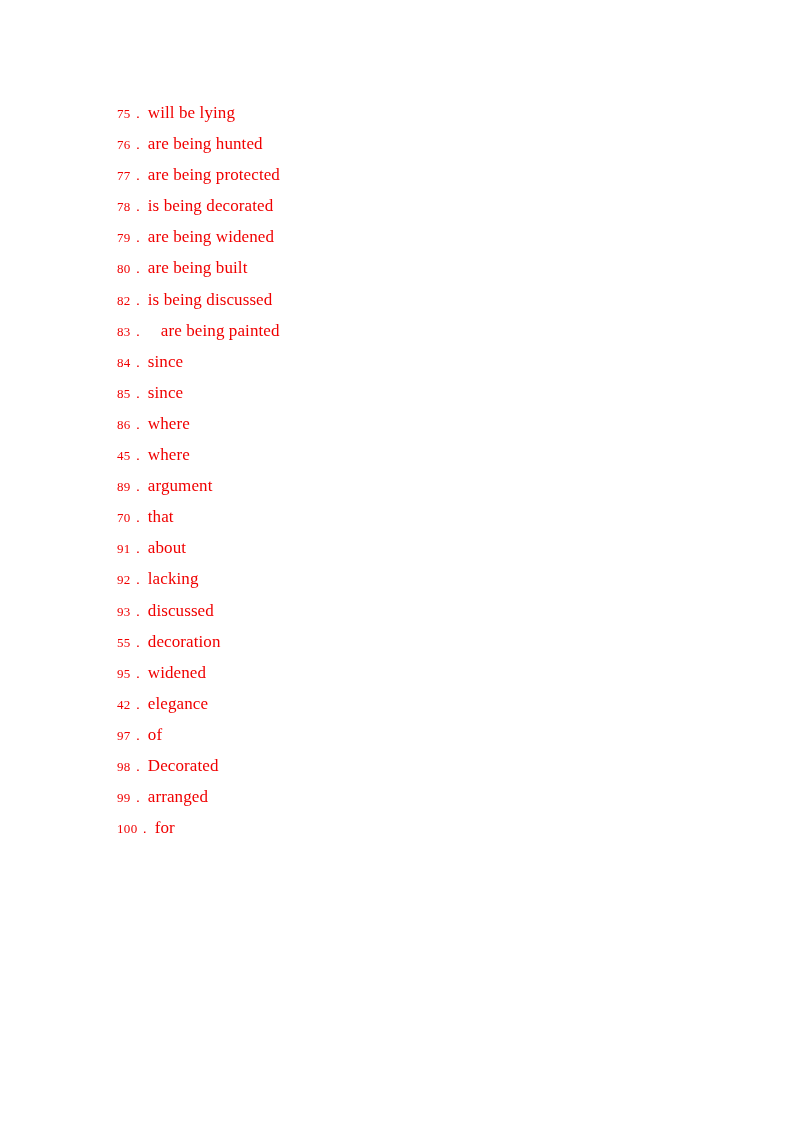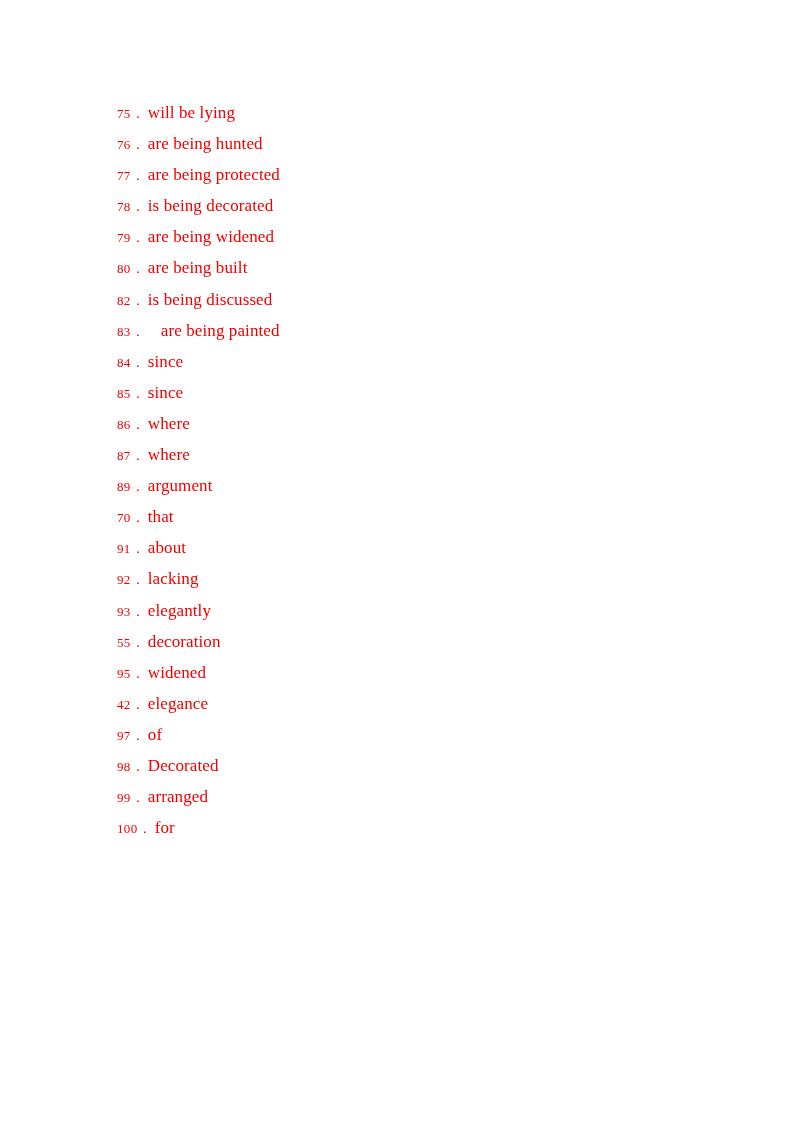--- a/index.html
+++ b/index.html
@@ -68,26 +68,26 @@
       <li class="answer-item"><span class="item-number">76</span><span class="item-sep">．</span><span class="item-text">are being hunted</span></li>
       <li class="answer-item"><span class="item-number">77</span><span class="item-sep">．</span><span class="item-text">are being protected</span></li>
       <li class="answer-item"><span class="item-number">78</span><span class="item-sep">．</span><span class="item-text">is being decorated</span></li>
       <li class="answer-item"><span class="item-number">79</span><span class="item-sep">．</span><span class="item-text">are being widened</span></li>
       <li class="answer-item"><span class="item-number">80</span><span class="item-sep">．</span><span class="item-text">are being built</span></li>
       <li class="answer-item"><span class="item-number">82</span><span class="item-sep">．</span><span class="item-text">is being discussed</span></li>
       <li class="answer-item"><span class="item-number">83</span><span class="item-sep">．</span><span class="item-text">   are being painted</span></li>
       <li class="answer-item"><span class="item-number">84</span><span class="item-sep">．</span><span class="item-text">since</span></li>
       <li class="answer-item"><span class="item-number">85</span><span class="item-sep">．</span><span class="item-text">since</span></li>
       <li class="answer-item"><span class="item-number">86</span><span class="item-sep">．</span><span class="item-text">where</span></li>
-      <li class="answer-item"><span class="item-number">87</span><span class="item-sep">．</span><span class="item-text">where</span></li>
+      <li class="answer-item"><span class="item-number">45</span><span class="item-sep">．</span><span class="item-text">where</span></li>
       <li class="answer-item"><span class="item-number">89</span><span class="item-sep">．</span><span class="item-text">argument</span></li>
       <li class="answer-item"><span class="item-number">70</span><span class="item-sep">．</span><span class="item-text">that</span></li>
       <li class="answer-item"><span class="item-number">91</span><span class="item-sep">．</span><span class="item-text">about</span></li>
       <li class="answer-item"><span class="item-number">92</span><span class="item-sep">．</span><span class="item-text">lacking</span></li>
-      <li class="answer-item"><span class="item-number">93</span><span class="item-sep">．</span><span class="item-text">elegantly</span></li>
+      <li class="answer-item"><span class="item-number">93</span><span class="item-sep">．</span><span class="item-text">discussed</span></li>
       <li class="answer-item"><span class="item-number">55</span><span class="item-sep">．</span><span class="item-text">decoration</span></li>
       <li class="answer-item"><span class="item-number">95</span><span class="item-sep">．</span><span class="item-text">widened</span></li>
       <li class="answer-item"><span class="item-number">42</span><span class="item-sep">．</span><span class="item-text">elegance</span></li>
       <li class="answer-item"><span class="item-number">97</span><span class="item-sep">．</span><span class="item-text">of</span></li>
       <li class="answer-item"><span class="item-number">98</span><span class="item-sep">．</span><span class="item-text">Decorated</span></li>
       <li class="answer-item"><span class="item-number">99</span><span class="item-sep">．</span><span class="item-text">arranged</span></li>
       <li class="answer-item"><span class="item-number">100</span><span class="item-sep">．</span><span class="item-text">for</span></li>
     </ol>
 </div>
 

